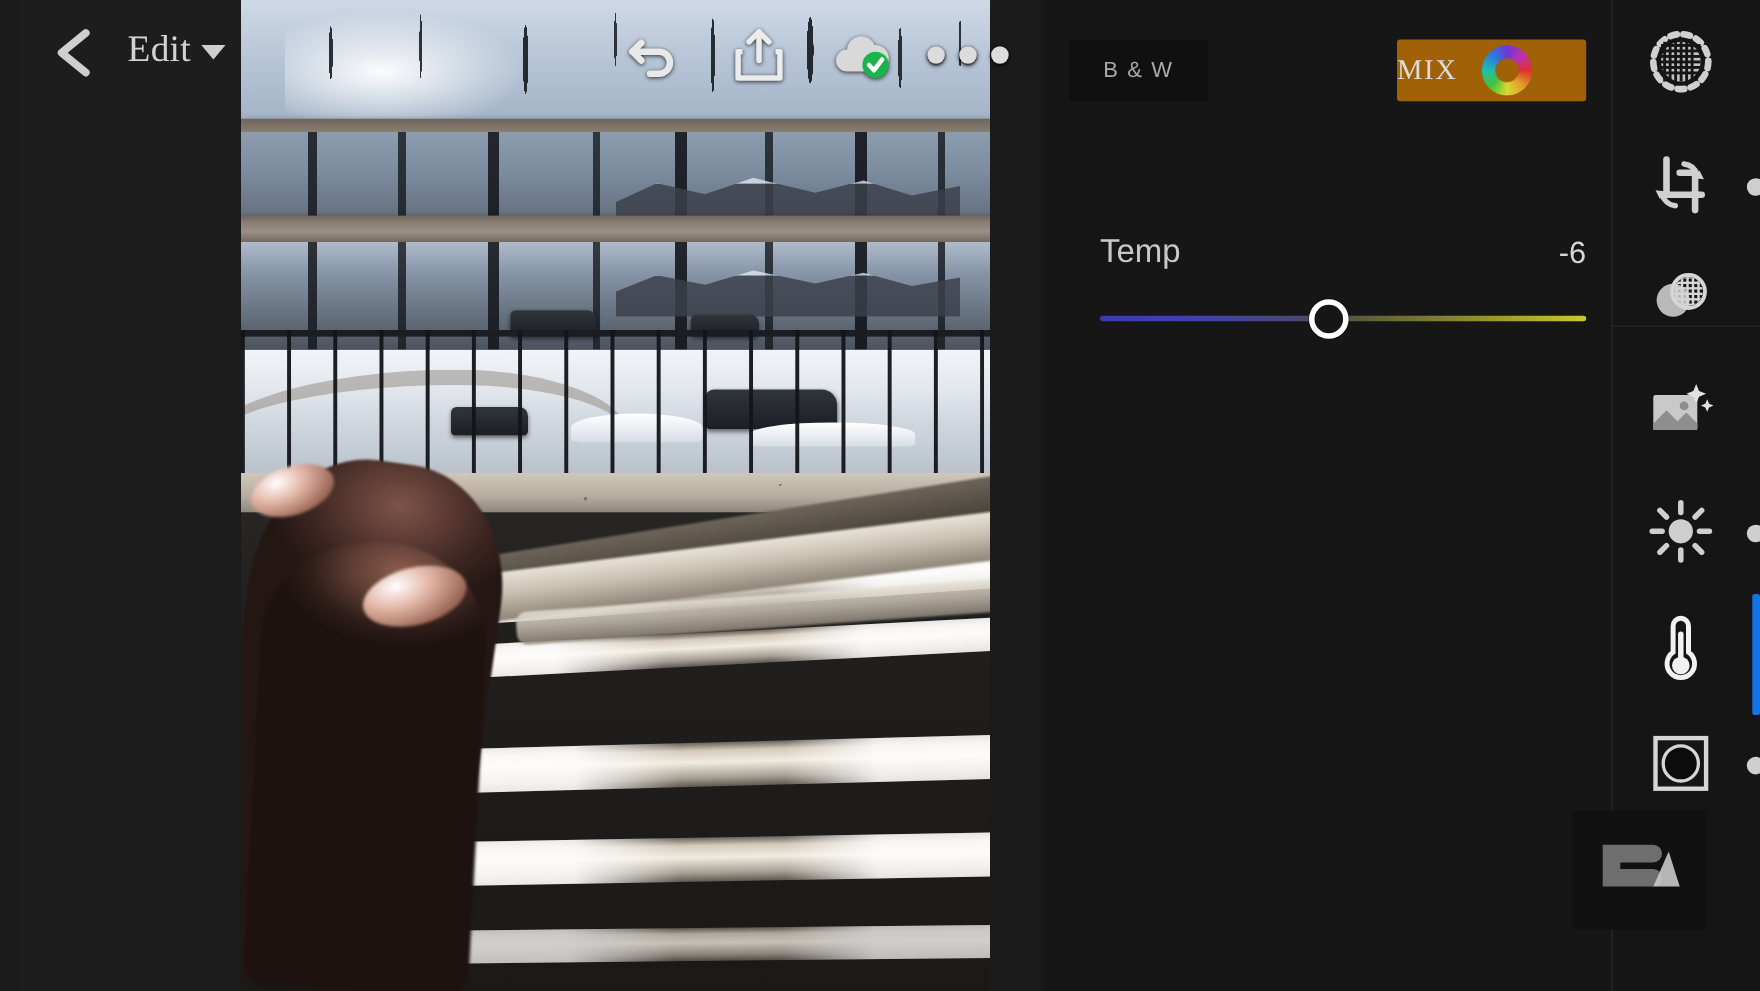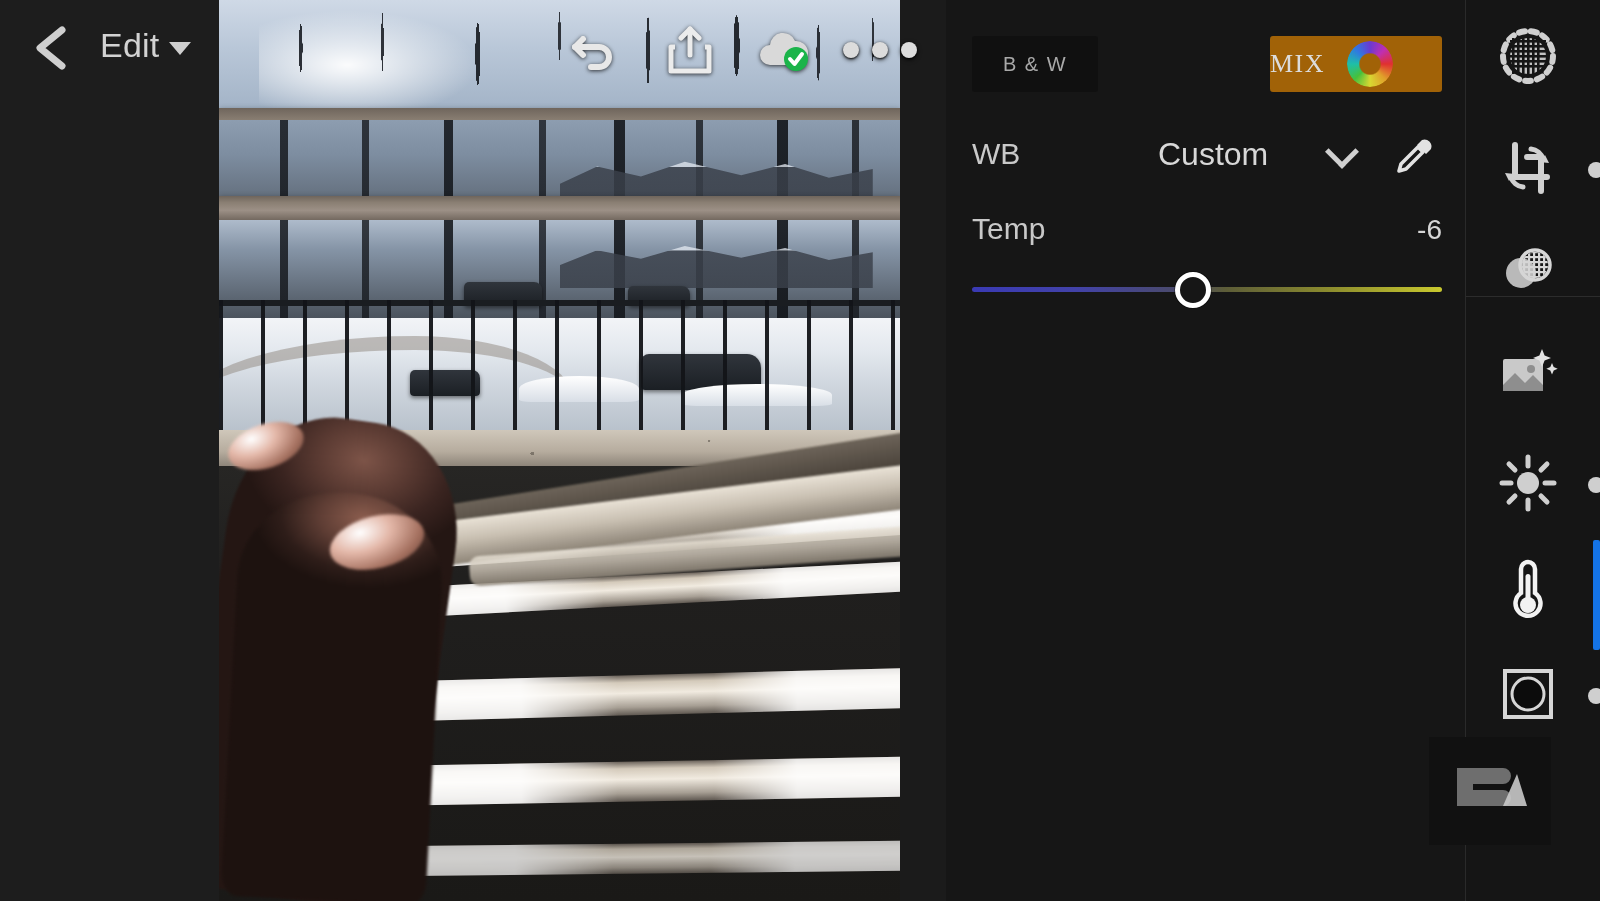--- a/index.html
+++ b/index.html
@@ -7,22 +7,23 @@
   html,body {
     width:1600px; height:901px;
     background:#1b1b1b;
     font-family:"Liberation Sans", sans-serif;
     overflow:hidden;
   }
   .app { position:relative; width:1600px; height:901px; background:#1b1b1b; }
 
   
   .left-strip {
-    position:absolute; left:0; top:0; width:219px; height:901px;
+    position:absolute; left:16px; top:0; width:219px; height:901px;
     background:#1d1d1d;
+    font-family:Liberation Serif, serif;
   }
   .back-chevron {
     position:absolute; left:30px; top:24px; width:44px; height:48px;
     cursor:pointer;
   }
   .back-chevron svg { display:block; }
   .edit-label-wrap {
     position:absolute; left:100px; top:26px;
     display:flex; align-items:center; gap:10px; cursor:pointer;
   }
@@ -260,21 +261,21 @@
     border-right:5px solid #d0d0d0; border-bottom:5px solid #d0d0d0;
     transform:rotate(45deg) translate(-3px,-3px);
   }
   .eyedropper {
     position:absolute; right:6px; top:8px; width:44px; height:44px;
     cursor:pointer;
   }
 
   
   .sliders { position:absolute; left:26px; top:212px; width:470px; }
-  .slider { position:relative; height:111px; }
+  .slider { position:relative; height:111px;margin-left:28px; }
   .s-head {
     position:relative; height:46px;
   }
   .s-name {
     position:absolute; left:0; top:0; font-size:30px; color:#c8c8c8;
   }
   .s-val {
     position:absolute; right:0; top:2px; font-size:28px; color:#d6d6d6;
   }
   .track-wrap {
@@ -442,31 +443,20 @@
     <div class="mode-row">
       <div class="bw-btn">
         <span>B &amp; W</span>
       </div>
       <div class="mix-btn">
         <span>MIX</span>
         <span class="color-wheel"></span>
       </div>
     </div>
 
-    <div class="wb-row">
-      <span class="wb-label">WB</span>
-      <span class="wb-value">Custom</span>
-      <span class="wb-caret"></span>
-      <span class="eyedropper">
-        <svg width="44" height="44" viewBox="0 0 44 44">
-          <path d="M30 6 a7 7 0 0 1 9 9 l-5 5 l-9-9 Z" fill="#e2e2e2"></path>
-          <path d="M26 13 L31 18 L14 35 L7 37 L9 30 Z" fill="none" stroke="#e2e2e2" stroke-width="3.6" stroke-linejoin="round"></path>
-        </svg>
-      </span>
-    </div>
 
     <div class="sliders">
 
       <div class="slider">
         <div class="s-head">
           <span class="s-name">Temp</span>
           <span class="s-val">-6</span>
         </div>
         <div class="track-wrap">
           <div class="track temp"></div>

